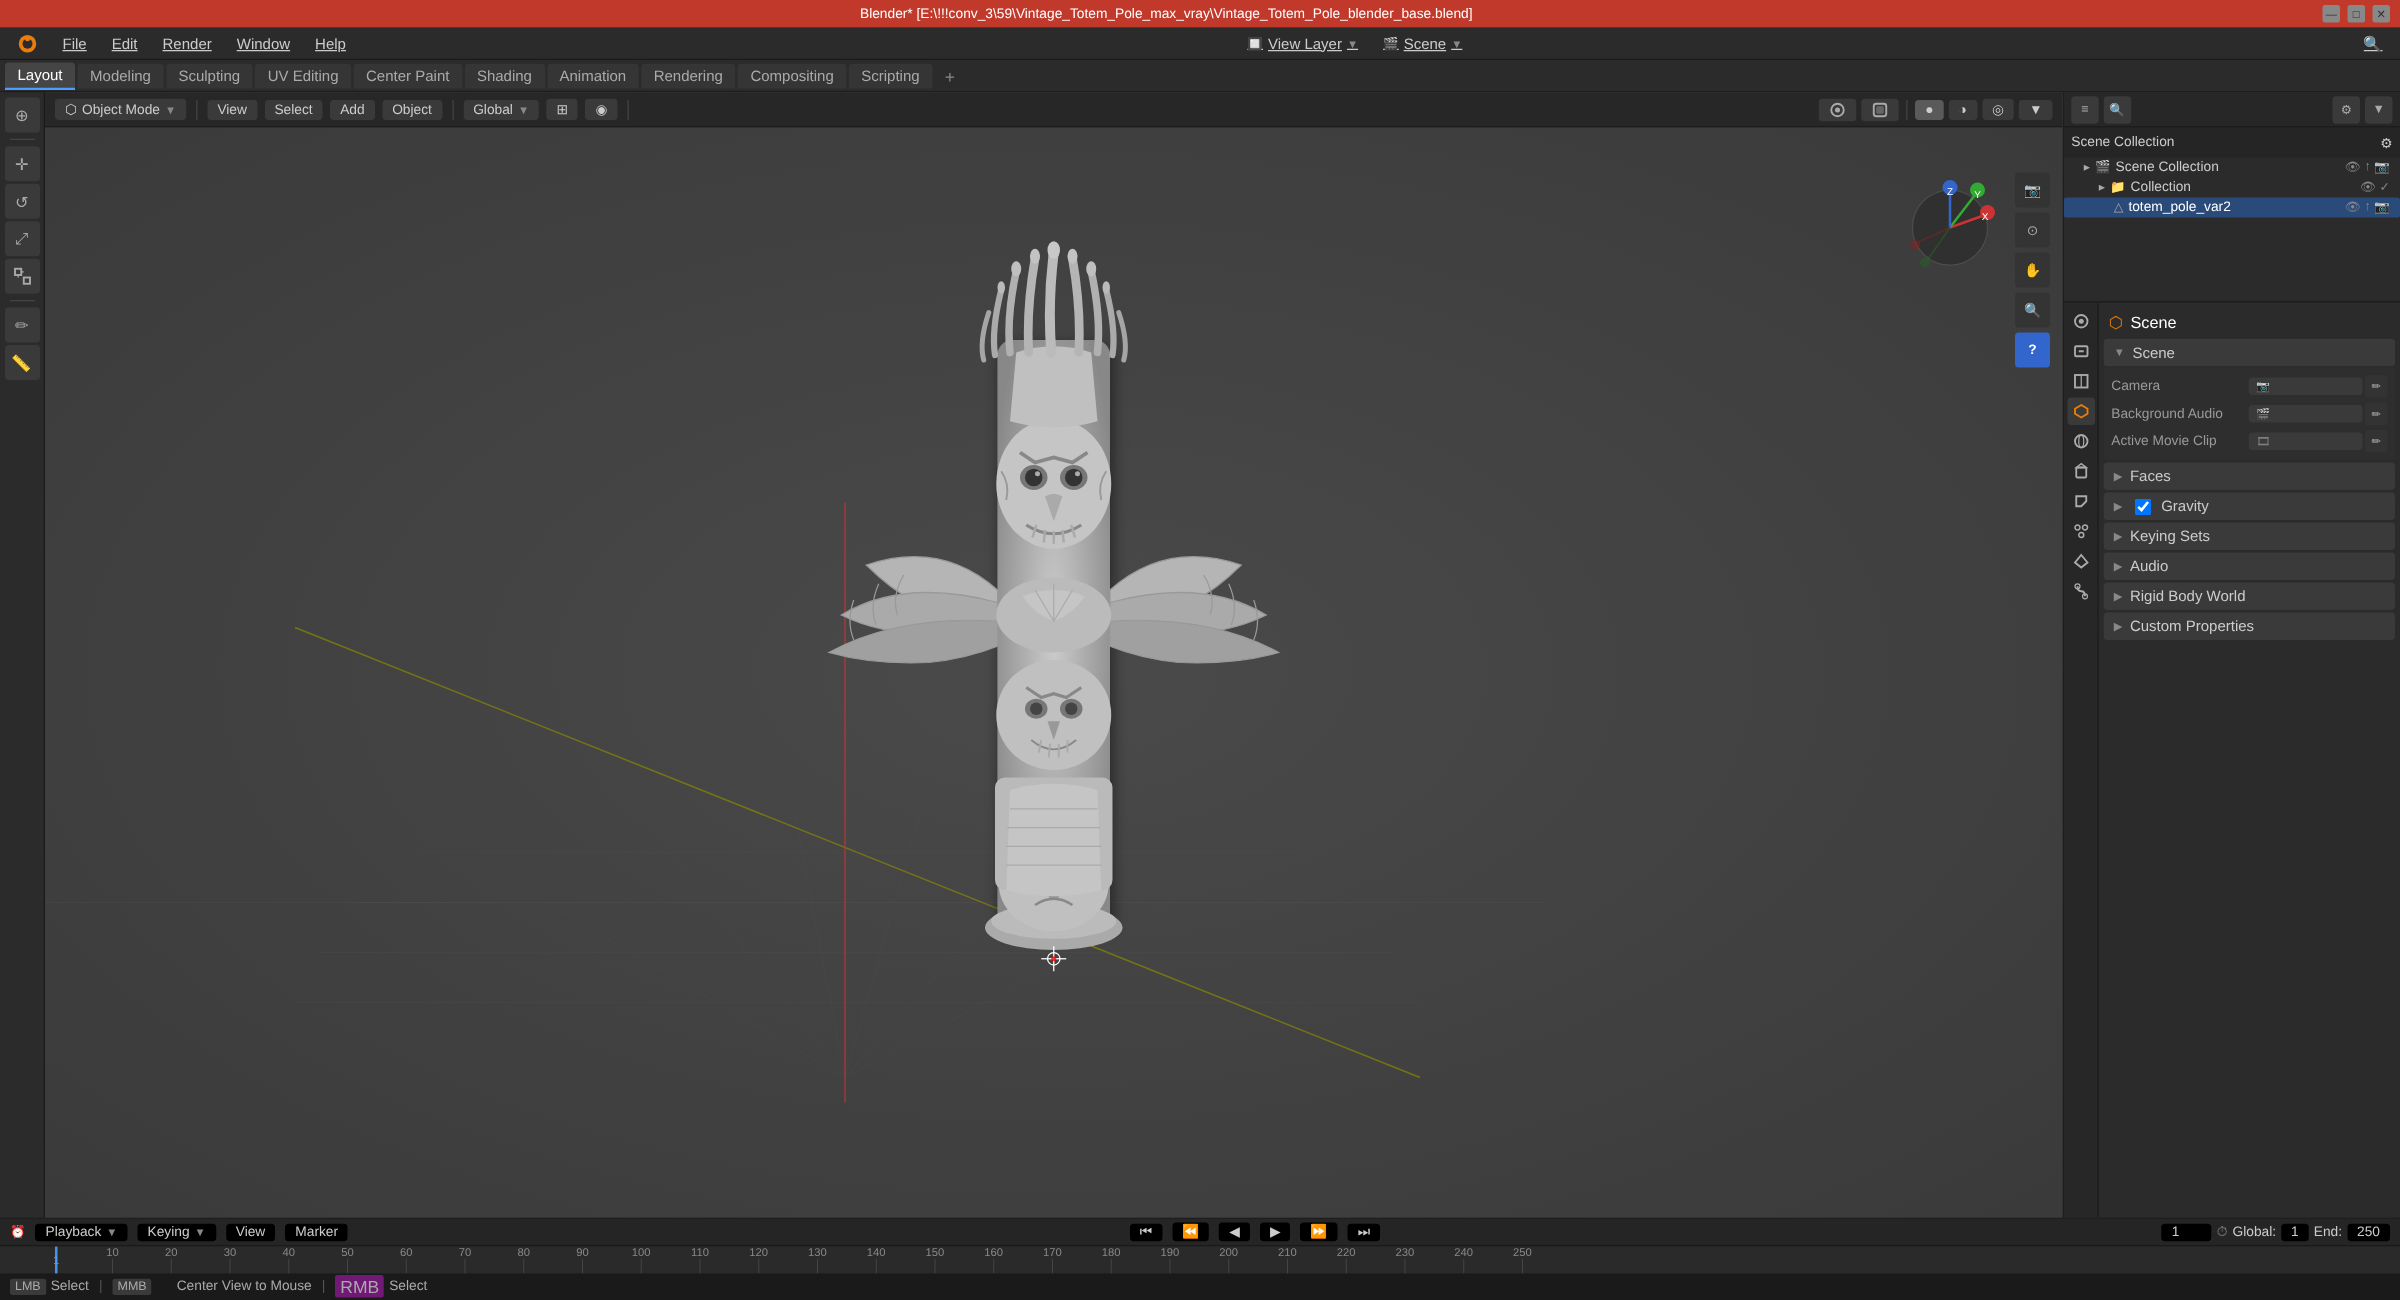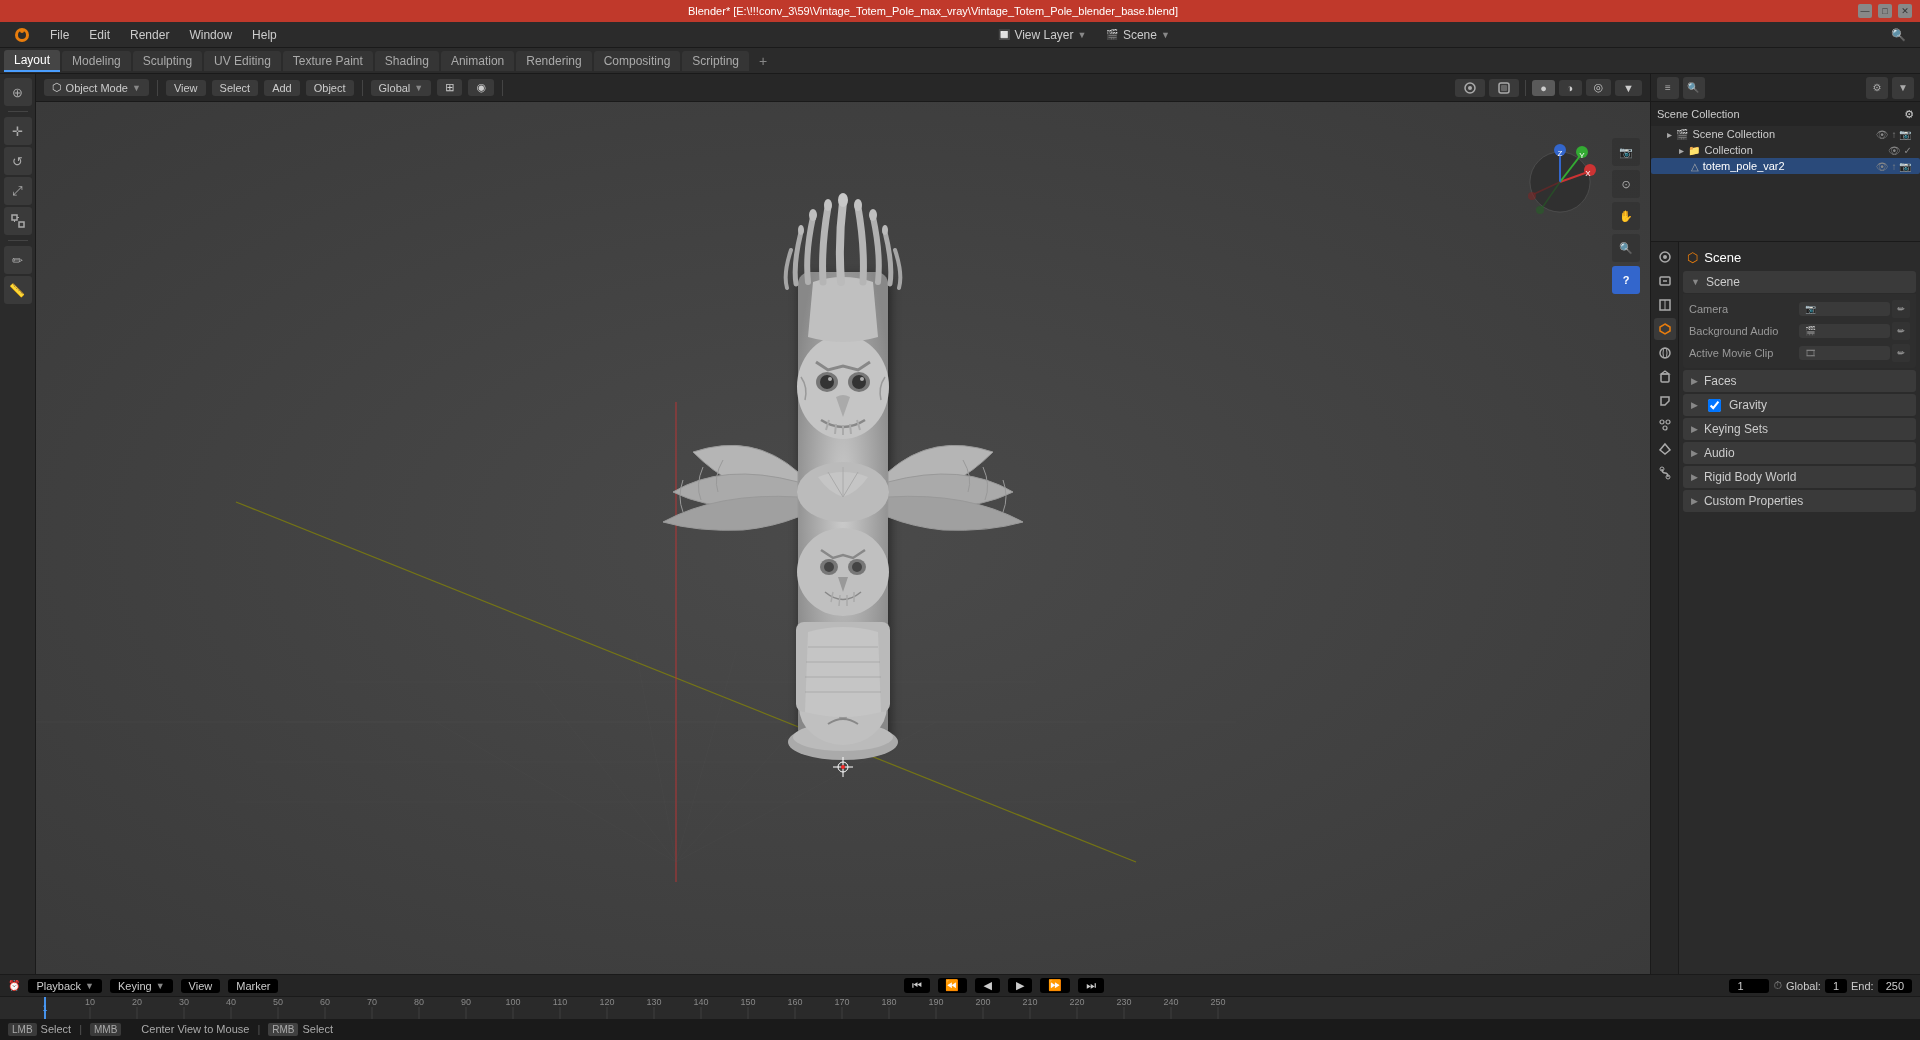--- a/index.html
+++ b/index.html
@@ -45,20 +45,21 @@
       gap: 4px;
       border-bottom: 1px solid #1a1a1a;
     }
     .menu-item {
       padding: 2px 8px;
       border-radius: 3px;
       cursor: pointer;
       font-size: 12px;
       color: #cccccc;
       white-space: nowrap;
+      text-decoration: underline;
     }
 
     
     #workspace-tabs {
       height: 26px;
       background: #2b2b2b;
       display: flex;
       align-items: center;
       padding: 0 4px;
       gap: 2px;
@@ -440,21 +441,21 @@
   <div class="menu-item" style="display:flex;align-items:center;">
     <span>🔍</span>
   </div>
 </div>
 
 <div id="workspace-tabs">
   <div class="ws-tab active">Layout</div>
   <div class="ws-tab">Modeling</div>
   <div class="ws-tab">Sculpting</div>
   <div class="ws-tab">UV Editing</div>
-  <div class="ws-tab">Texture Paint</div>
+  <div class="ws-tab">Center Paint</div>
   <div class="ws-tab">Shading</div>
   <div class="ws-tab">Animation</div>
   <div class="ws-tab">Rendering</div>
   <div class="ws-tab">Compositing</div>
   <div class="ws-tab">Scripting</div>
   <div class="ws-tab-add">+</div>
 </div>
 
 <div id="main-layout" style="display:flex; height: calc(1040px - 22px - 26px - 26px - 44px - 22px);">
 
@@ -1013,16 +1014,16 @@
     <span style="background:#3a3a3a;border-radius:2px;padding:1px 4px;font-size:10px;">LMB</span>
     <span class="status-item">Select</span>
   </div>
   <div class="status-separator">|</div>
   <div style="display:flex;align-items:center;gap:20px;">
     <span style="background:#3a3a3a;border-radius:2px;padding:1px 4px;font-size:10px;">MMB</span>
     <span class="status-item">Center View to Mouse</span>
   </div>
   <div class="status-separator">|</div>
   <div style="display:flex;align-items:center;gap:4px;">
-    <span style="background:#404040;border-radius:2px;padding:1px 4px;font-size:10px;">RMB</span>
+    <span style="background:#701a75;border-radius:2px;padding:1px 4px;font-size:14px;">RMB</span>
     <span class="status-item">Select</span>
   </div>
 </div>
 
 </body></html>

